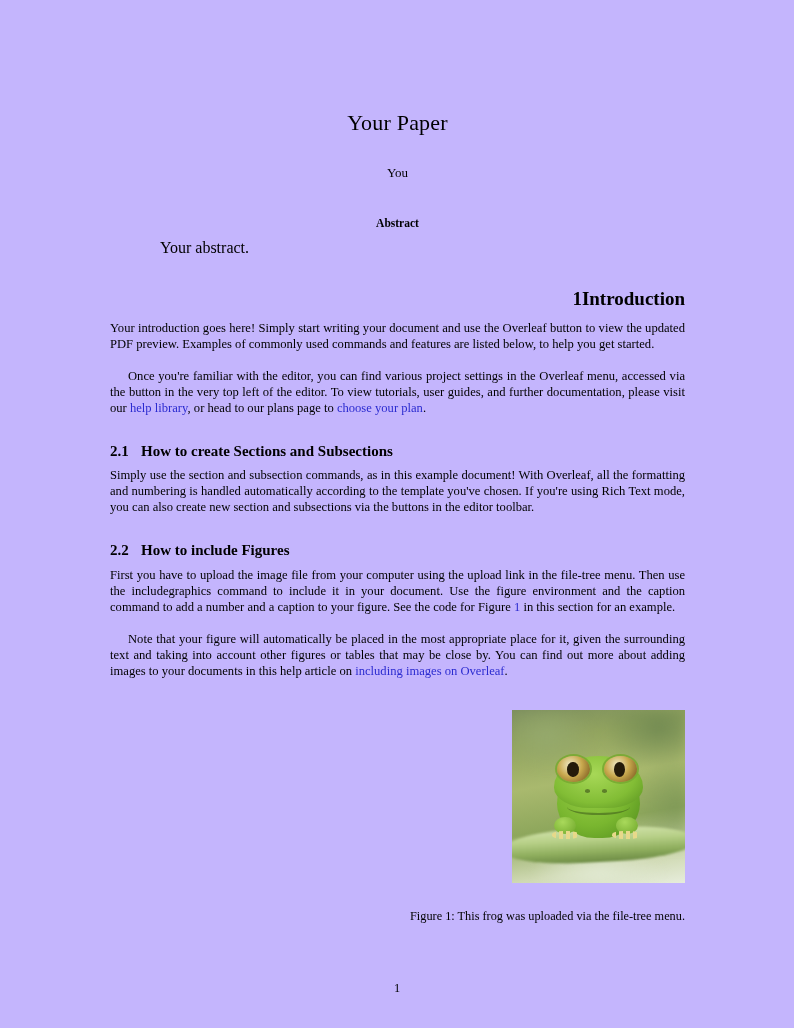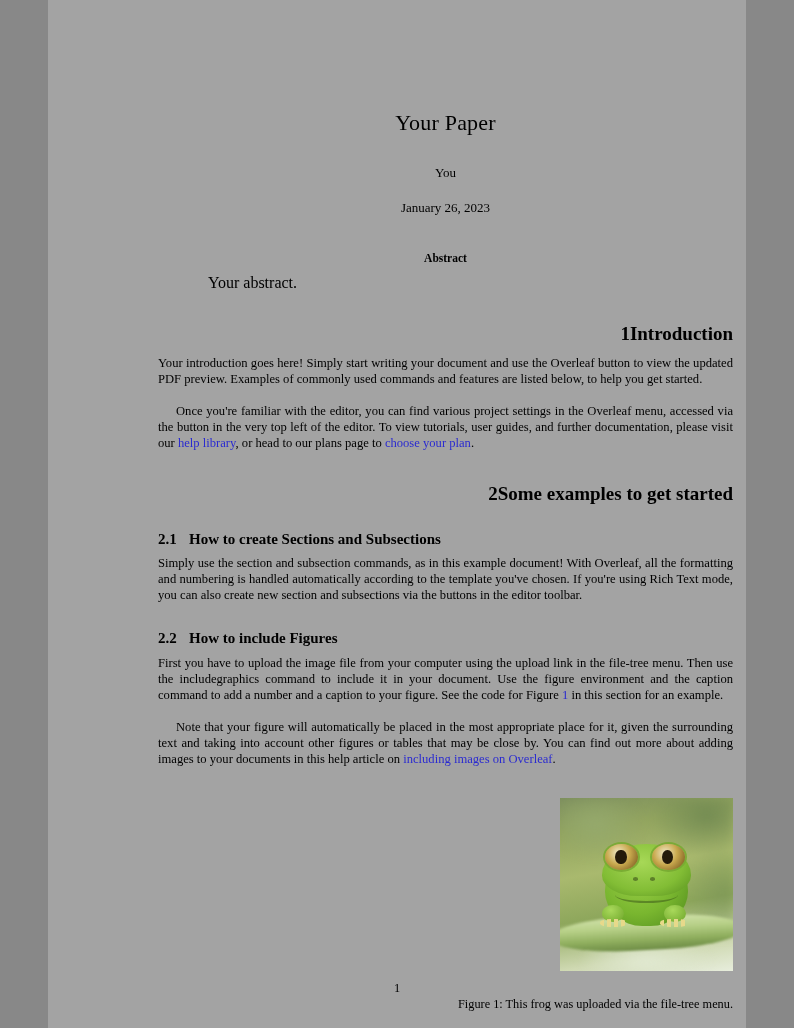--- a/index.html
+++ b/index.html
@@ -4,23 +4,23 @@
 <style>
   html, body {
     margin: 0;
     padding: 0;
     background: #888;
   }
   body {
     font-family: "Liberation Serif", serif;
   }
   .page {
-    width: 698px;
+    width: 794px;
     height: 1028px;
-    background: #a3a3a3;
+    background: #c4b5fd;
     position: relative;
     box-sizing: border-box;
     overflow: hidden;
     margin: 0 auto;
   }
   .content {
     position: absolute;
     left: 110px;
     top: 110px;
     width: 575px;
@@ -217,35 +217,31 @@
 </head>
 <body>
 
 <div class="page">
   <div class="content">
 
     <h1 class="doc-title">Your Paper</h1>
 
     <div class="doc-author">You</div>
 
-    <div class="doc-date">January 26, 2023</div>
 
     <div class="abstract-title">Abstract</div>
     <div class="abstract-body">Your abstract.</div>
 
     <h2 class="section">
       <span class="num">1</span><span>Introduction</span>
     </h2>
 
     <p class="para">Your introduction goes here! Simply start writing your document and use the Overleaf button to view the updated PDF preview. Examples of commonly used commands and features are listed below, to help you get started.</p>
     <p class="para"><span>Once you're familiar with the editor, you can find various project settings in the Overleaf menu, accessed via the button in the very top left of the editor. To view tutorials, user guides, and further documentation, please visit our </span><a class="link" href="#">help library</a><span>, or head to our plans page to </span><a class="link" href="#">choose your plan</a><span>.</span></p>
 
-    <h2 class="section">
-      <span class="num">2</span><span>Some examples to get started</span>
-    </h2>
 
     <h3 class="subsection">
       <span class="num">2.1</span><span>How to create Sections and Subsections</span>
     </h3>
 
     <p class="para">Simply use the section and subsection commands, as in this example document! With Overleaf, all the formatting and numbering is handled automatically according to the template you've chosen. If you're using Rich Text mode, you can also create new section and subsections via the buttons in the editor toolbar.</p>
 
     <h3 class="subsection">
       <span class="num">2.2</span><span>How to include Figures</span>
     </h3>

